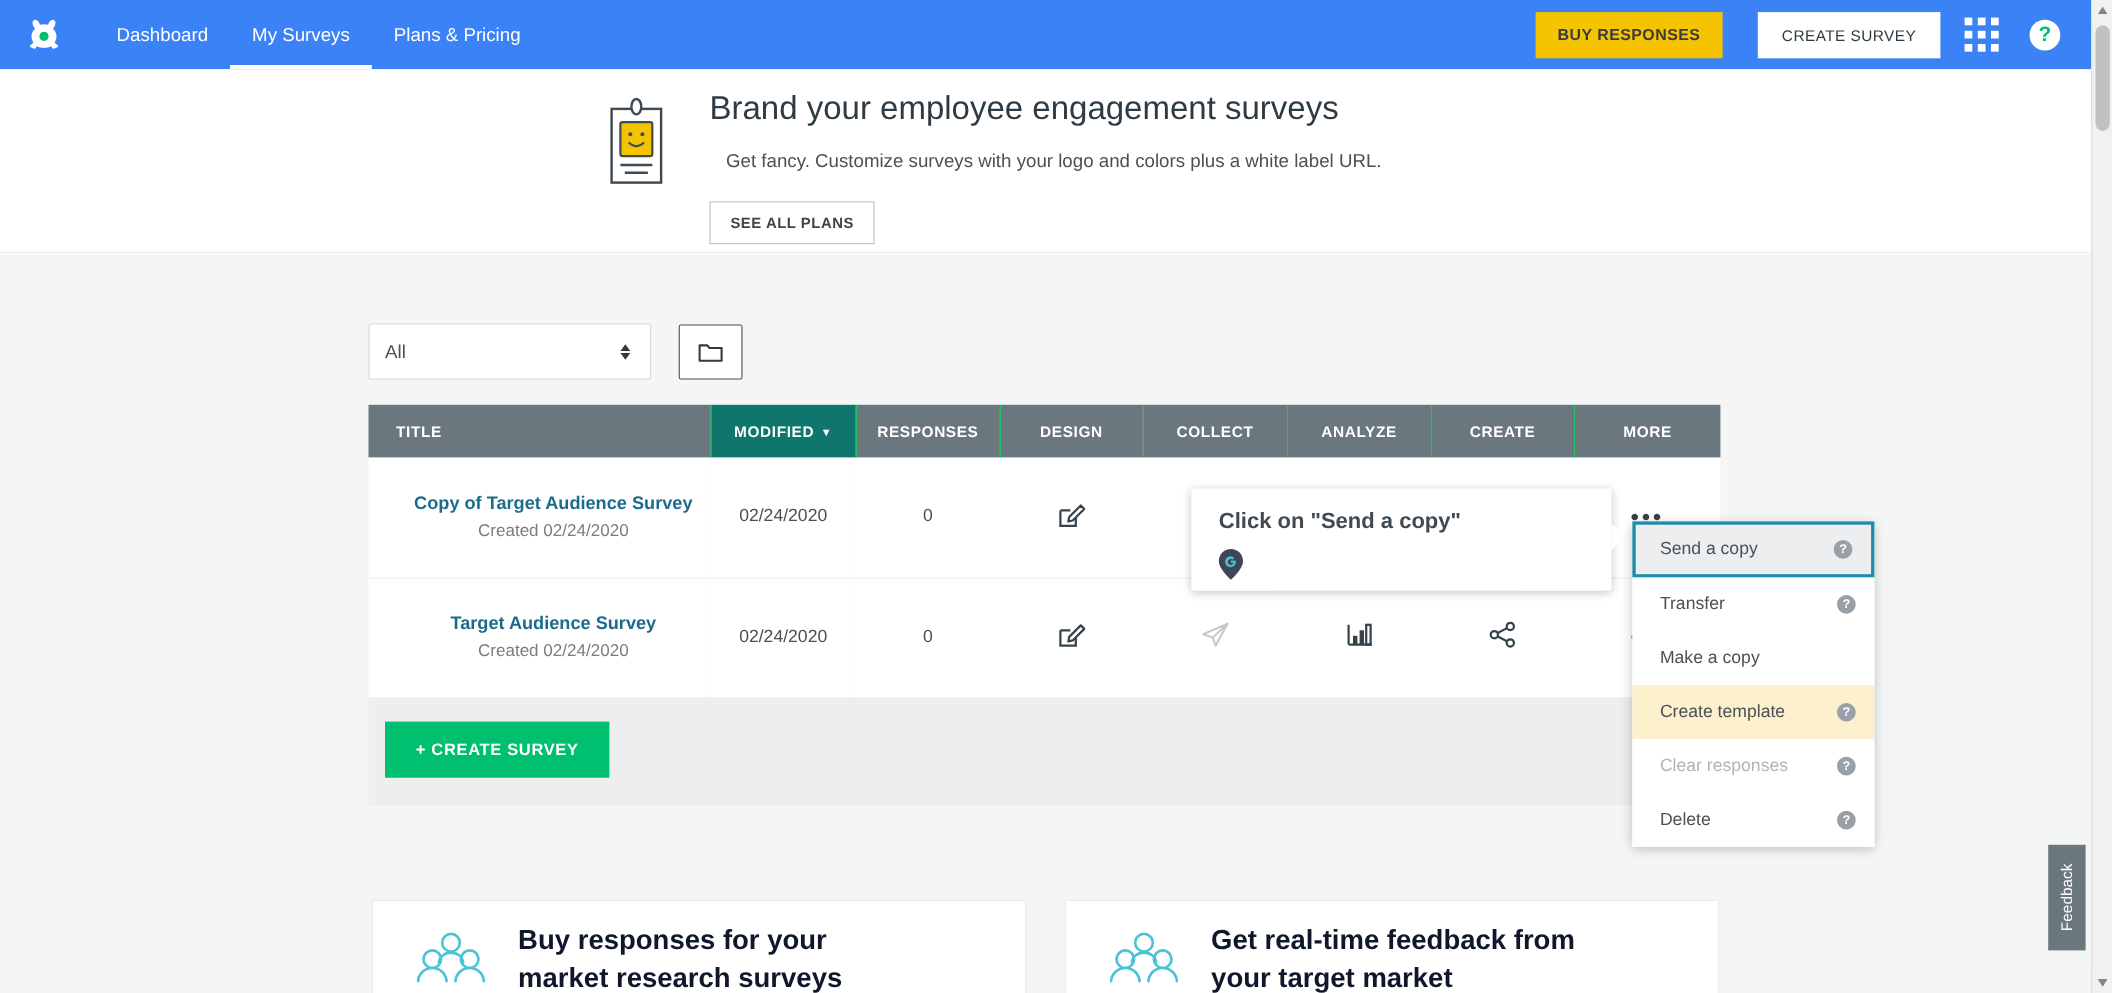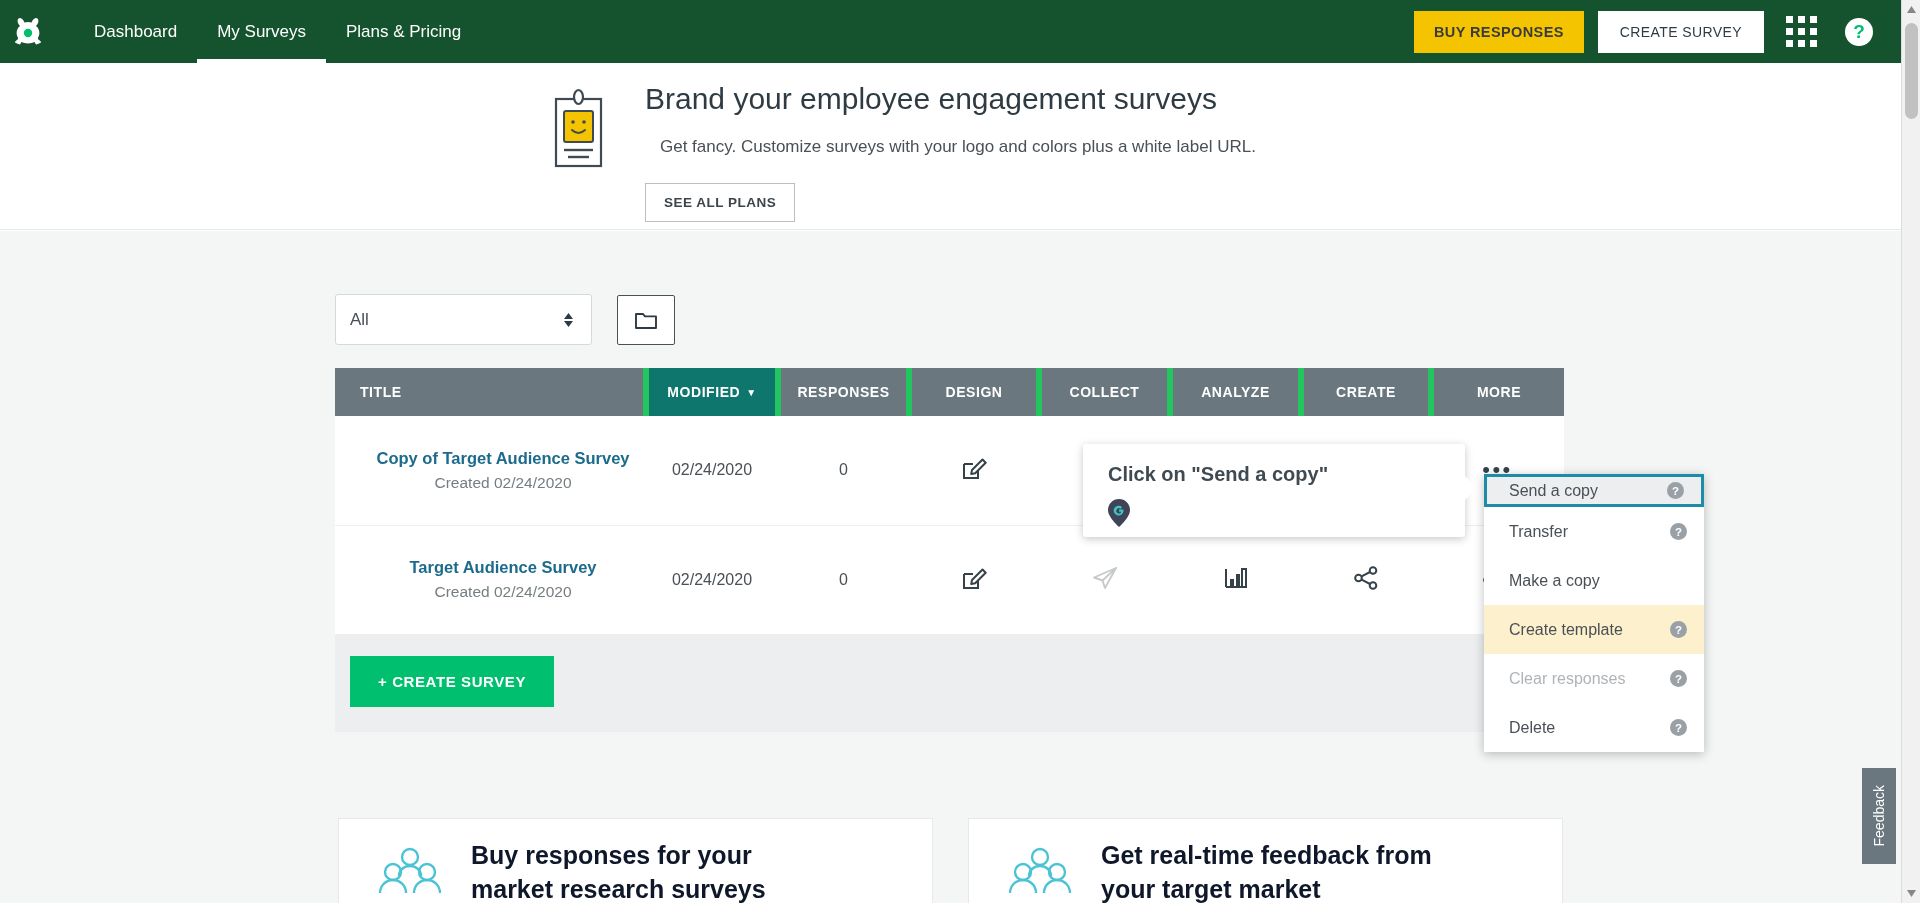--- a/index.html
+++ b/index.html
@@ -7,33 +7,33 @@
     width: 1920px; height: 903px;
     overflow: hidden;
     font-family: "Liberation Sans", sans-serif;
     background: #ffffff;
   }
   .page { position: relative; width: 1920px; height: 903px; background:#fff; }
 
   
   .topnav {
     position:absolute; top:0; left:0; width:1901px; height:63px;
-    background:#14532d; display:flex; align-items:center; padding-left:8px;
+    background:#3b82f6; display:flex; align-items:center; padding-left:20px;
   }
   .logo { width:40px; height:40px; margin-right:26px; flex:none; }
   .navlink {
     color:#fff; font-size:17px; padding:0 20px; height:63px;
     display:flex; align-items:center; text-decoration:none; white-space:nowrap;
   }
   .navlink.active { box-shadow: inset 0 -4px 0 #ffffff; }
   .nav-spacer { flex:1; }
   .btn-buy {
     background:#f5c400; color:#3b3b3b; font-weight:bold; font-size:14.5px;
     letter-spacing:.4px; border:none; padding:13px 20px; cursor:pointer;
-    margin-right:14px;
+    margin-right:32px;
   }
   .btn-create-top {
     background:#fff; color:#2f3b43; font-weight:normal; font-size:14px;
     letter-spacing:.4px; border:none; padding:13px 22px; cursor:pointer;
     margin-right:22px;
   }
   .grid-icon { display:grid; grid-template-columns:repeat(3,7px); gap:5px; margin-right:28px; cursor:pointer; }
   .grid-icon i { width:7px; height:7px; background:#fff; display:block; }
   .help-icon {
     width:28px; height:28px; border-radius:50%; background:#fff; color:#00bf6f;
@@ -80,21 +80,21 @@
     border:1px solid #4a5055; border-radius:2px; display:flex;
     align-items:center; justify-content:center; cursor:pointer;
   }
 
   
   .tablewrap { position:absolute; left:335px; top:137px; width:1229px; }
   table.surveys { border-collapse:collapse; width:1229px; table-layout:fixed; }
   table.surveys thead th {
     background:#6b777f; color:#fff; font-size:14px; font-weight:bold;
     letter-spacing:.55px; height:48px; text-align:center;
-    border-right:6px solid #22c55e; vertical-align:middle;
+    border-right:1px solid #22c55e; vertical-align:middle;
   }
   table.surveys thead th.title-col { text-align:left; padding-left:25px; width:311px; }
   table.surveys thead th.modified-col { background:#0f766e; width:132px; }
   table.surveys thead th.responses-col { width:131px; }
   table.surveys thead th.design-col { width:130px; }
   table.surveys thead th.collect-col { width:131px; }
   table.surveys thead th.analyze-col { width:131px; }
   table.surveys thead th.share-col { width:130px; }
   table.surveys thead th.more-col { width:133px; border-right:none; }
   .sort-caret { font-size:10px; margin-left:6px; position:relative; top:-1px; }
@@ -147,21 +147,21 @@
   
   .dropdown {
     position:absolute; left:1484px; top:474px; width:220px;
     background:#fff; box-shadow:0 2px 10px rgba(0,0,0,.25); z-index:50;
   }
   .dd-item {
     height:49px; display:flex; align-items:center; position:relative;
     padding-left:25px; font-size:16px; color:#4a5055; cursor:pointer;
     background:#fff;
   }
-  .dd-item.selected { background:#eceeef; border:3px solid #1c8ca8; height:33px; padding-left:22px; }
+  .dd-item.selected { background:#eceeef; border:3px solid #1c8ca8; height:51px; padding-left:22px; }
   .dd-item.highlight { background:#fcf0cd; }
   .dd-item.disabled { color:#aeb4b8; cursor:default; }
   .dd-help {
     position:absolute; right:17px; width:17px; height:17px; border-radius:50%;
     background:#9aa1a6; color:#fff; font-size:11.5px; font-weight:bold;
     display:flex; align-items:center; justify-content:center;
   }
 
   
   .promo {

